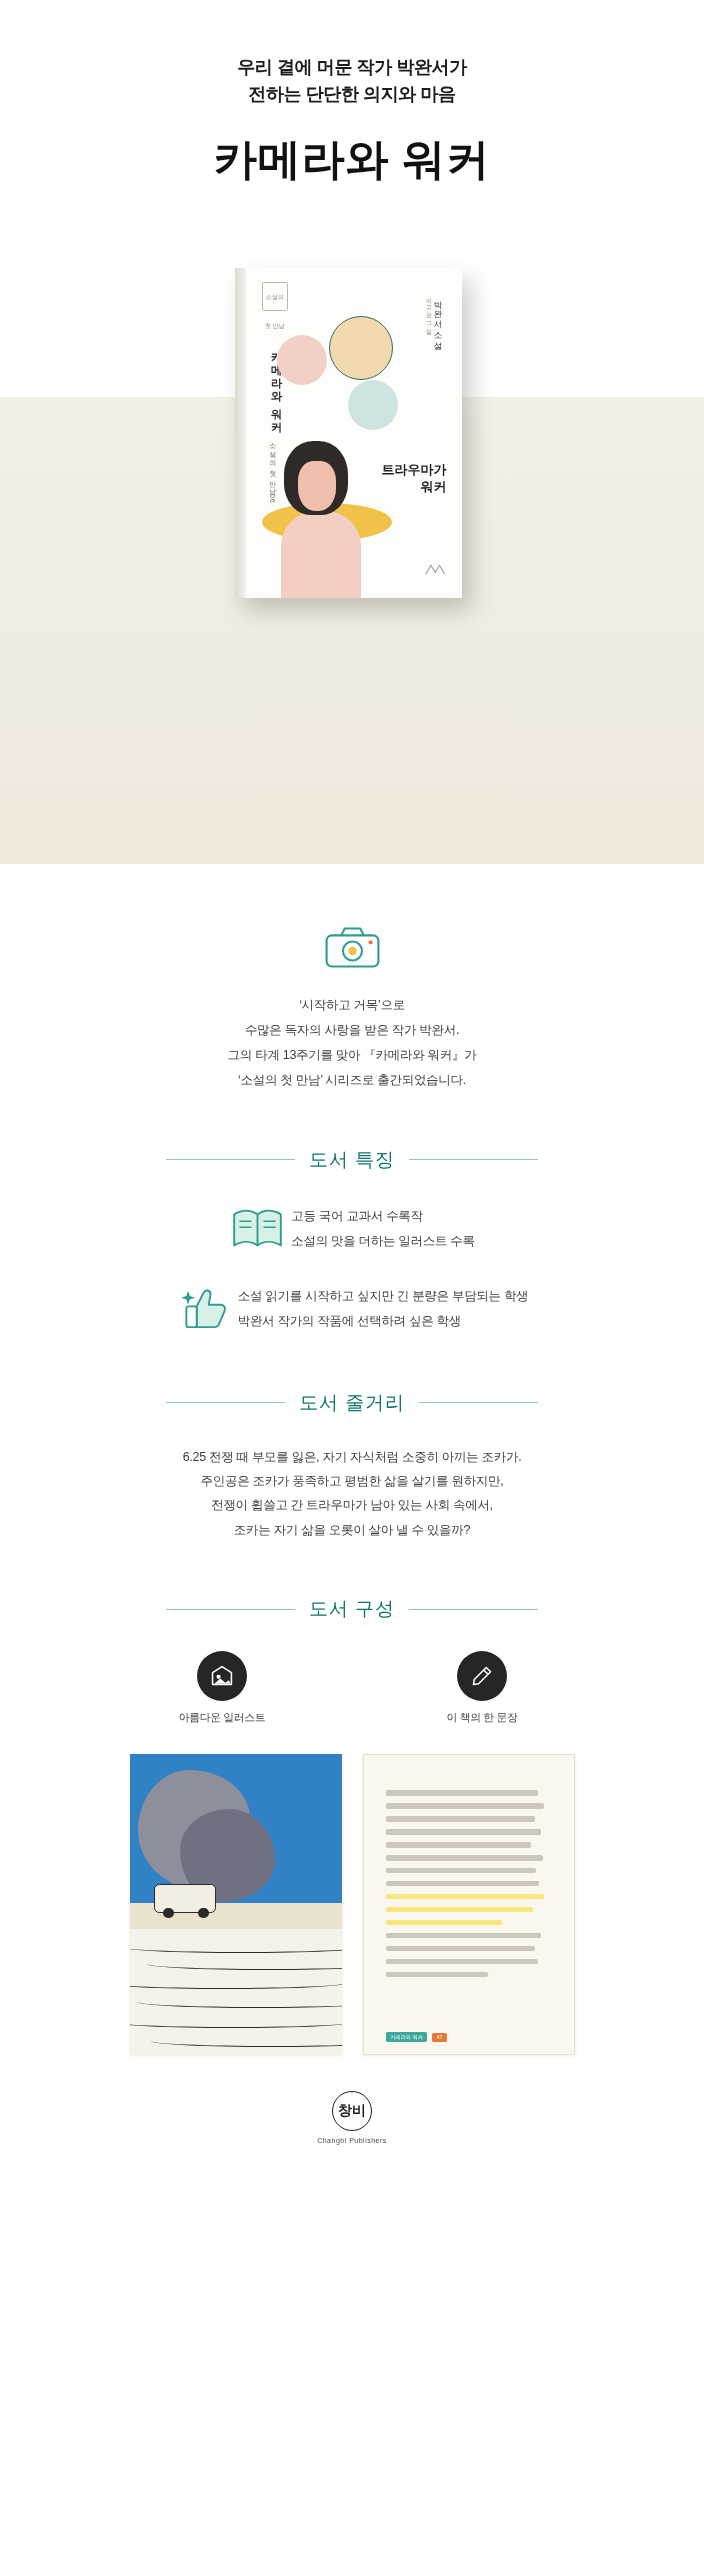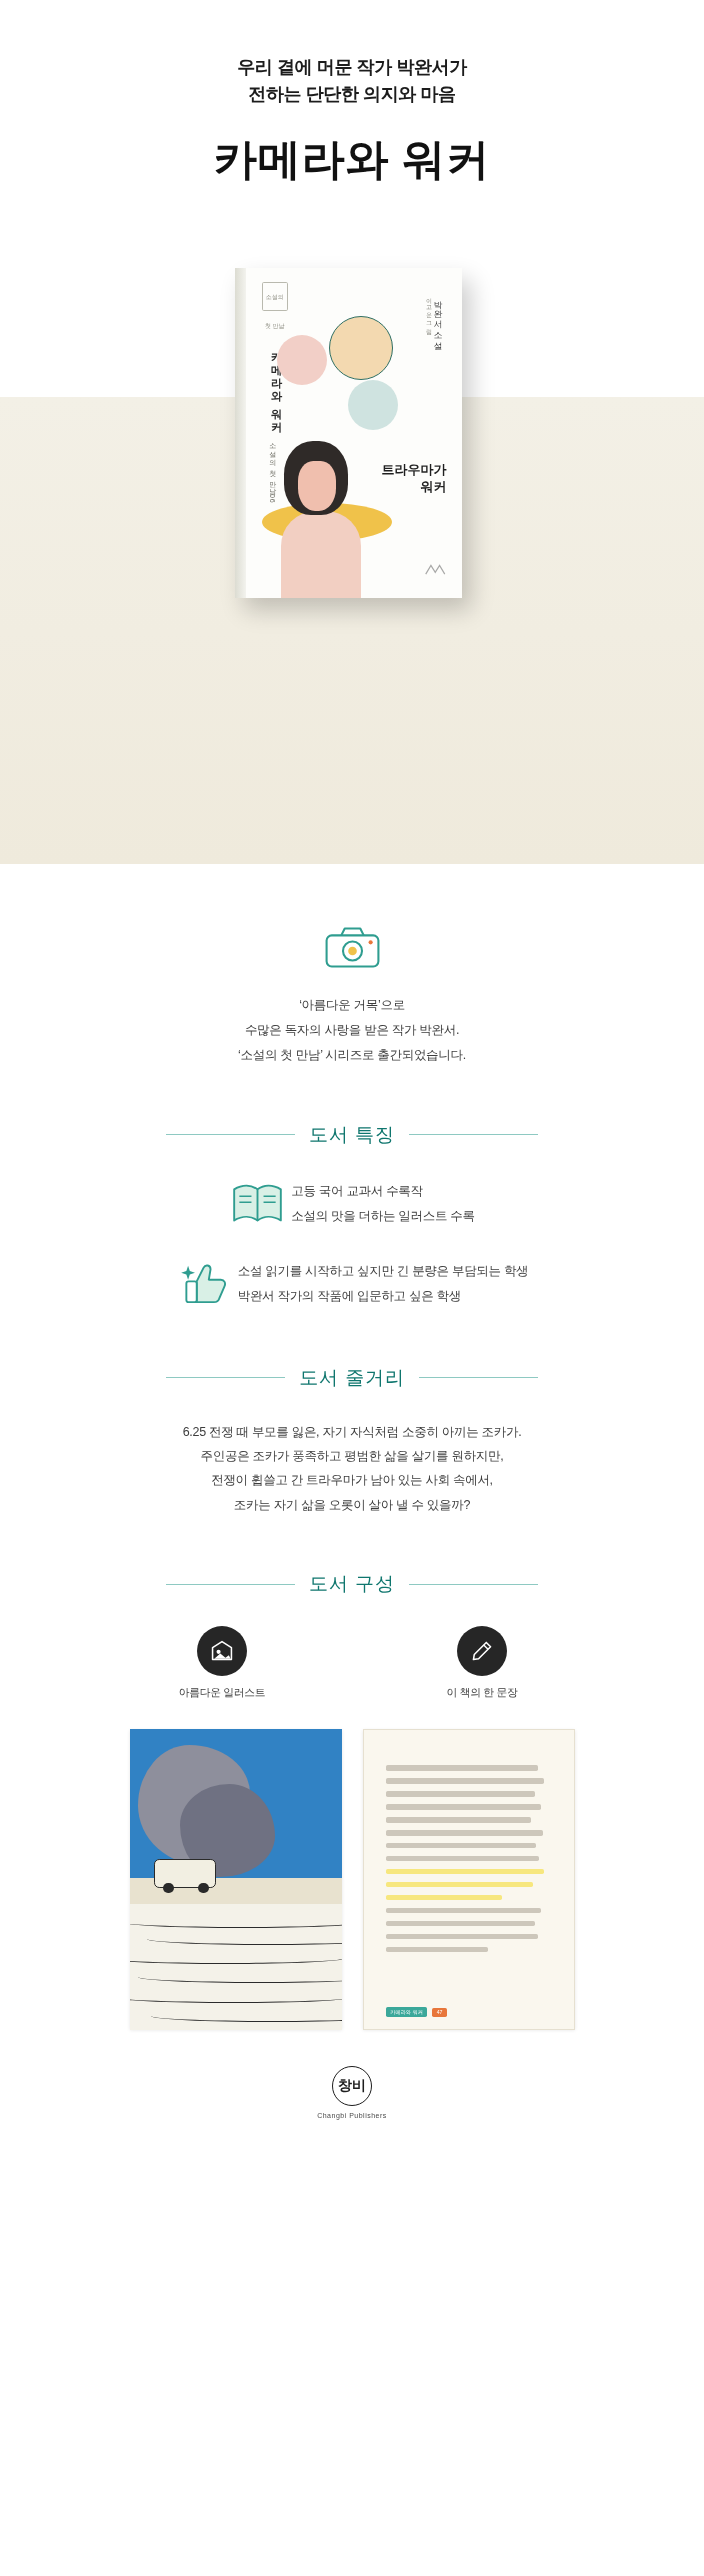--- a/index.html
+++ b/index.html
@@ -286,22 +286,23 @@
 
   <section class="intro">
     <svg class="cam-icon" width="57" height="45" viewBox="0 0 66 52">
       <rect x="3" y="12" width="60" height="36" rx="6" fill="none" stroke="#2f9d90" stroke-width="2.4"></rect>
       <path d="M20 12 L24 4 H42 L46 12" fill="none" stroke="#2f9d90" stroke-width="2.4" stroke-linejoin="round"></path>
       <circle cx="33" cy="30" r="11" fill="none" stroke="#2f9d90" stroke-width="2.4"></circle>
       <circle cx="33" cy="30" r="5" fill="#f0c24a"></circle>
       <circle cx="54" cy="20" r="2.4" fill="#e8763a"></circle>
     </svg>
     <div class="intro-text">
-      <div>‘아름다운 거목’으로</div>
+      <div>‘시작하고 거목’으로</div>
       <div>수많은 독자의 사랑을 받은 작가 박완서.</div>
+      <div>그의 타계 13주기를 맞아 『카메라와 워커』가</div>
       <div>‘소설의 첫 만남’ 시리즈로 출간되었습니다.</div>
     </div>
   </section>
 
   <section>
     <div class="sec-head">
       <span class="rule"></span>
       <span class="txt">도서 특징</span>
       <span class="rule"></span>
     </div>
@@ -319,21 +320,21 @@
     </div>
 
     <div class="feat-row">
       <svg class="feat-icon" viewBox="0 0 66 62">
         <path d="M24 28 L32 12 C34 8 40 9 40 14 L38 26 H52 C56 26 58 30 56 34 L50 48 C49 51 46 52 44 52 H24 Z" fill="#d9f0e6" stroke="#2f9d90" stroke-width="2.2" stroke-linejoin="round"></path>
         <rect x="12" y="28" width="12" height="24" rx="2.5" fill="#fff" stroke="#2f9d90" stroke-width="2.2"></rect>
         <path d="M14 10 L16 16 L22 18 L16 20 L14 26 L12 20 L6 18 L12 16 Z" fill="#2f9d90"></path>
       </svg>
       <div class="feat-lines">
         <div>소설 읽기를 시작하고 싶지만 긴 분량은 부담되는 학생</div>
-        <div>박완서 작가의 작품에 입문하고 싶은 학생</div>
+        <div>박완서 작가의 작품에 선택하려 싶은 학생</div>
       </div>
     </div>
   </section>
 
   <section>
     <div class="sec-head">
       <span class="rule"></span>
       <span class="txt">도서 줄거리</span>
       <span class="rule"></span>
     </div>

